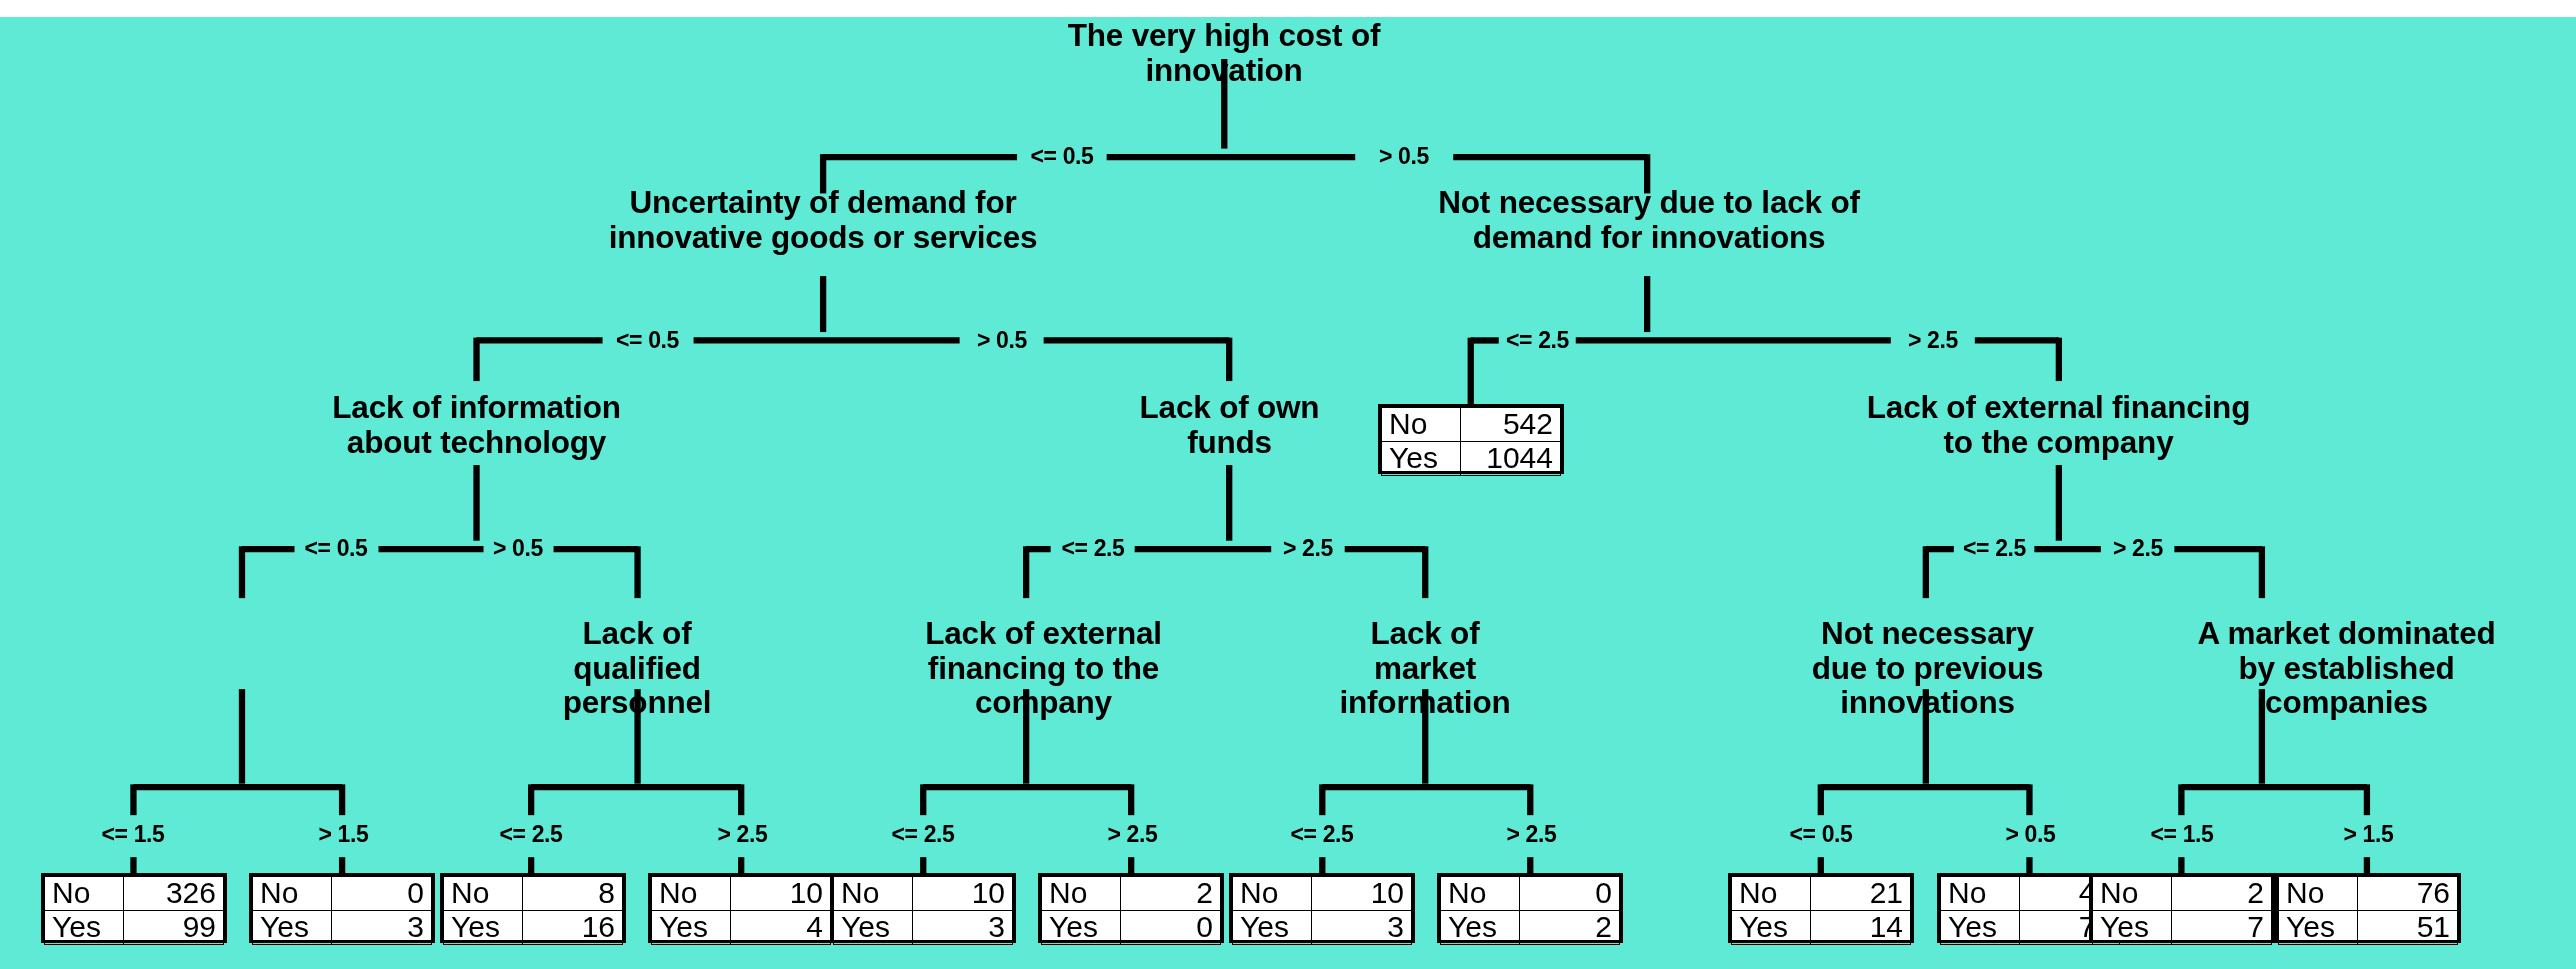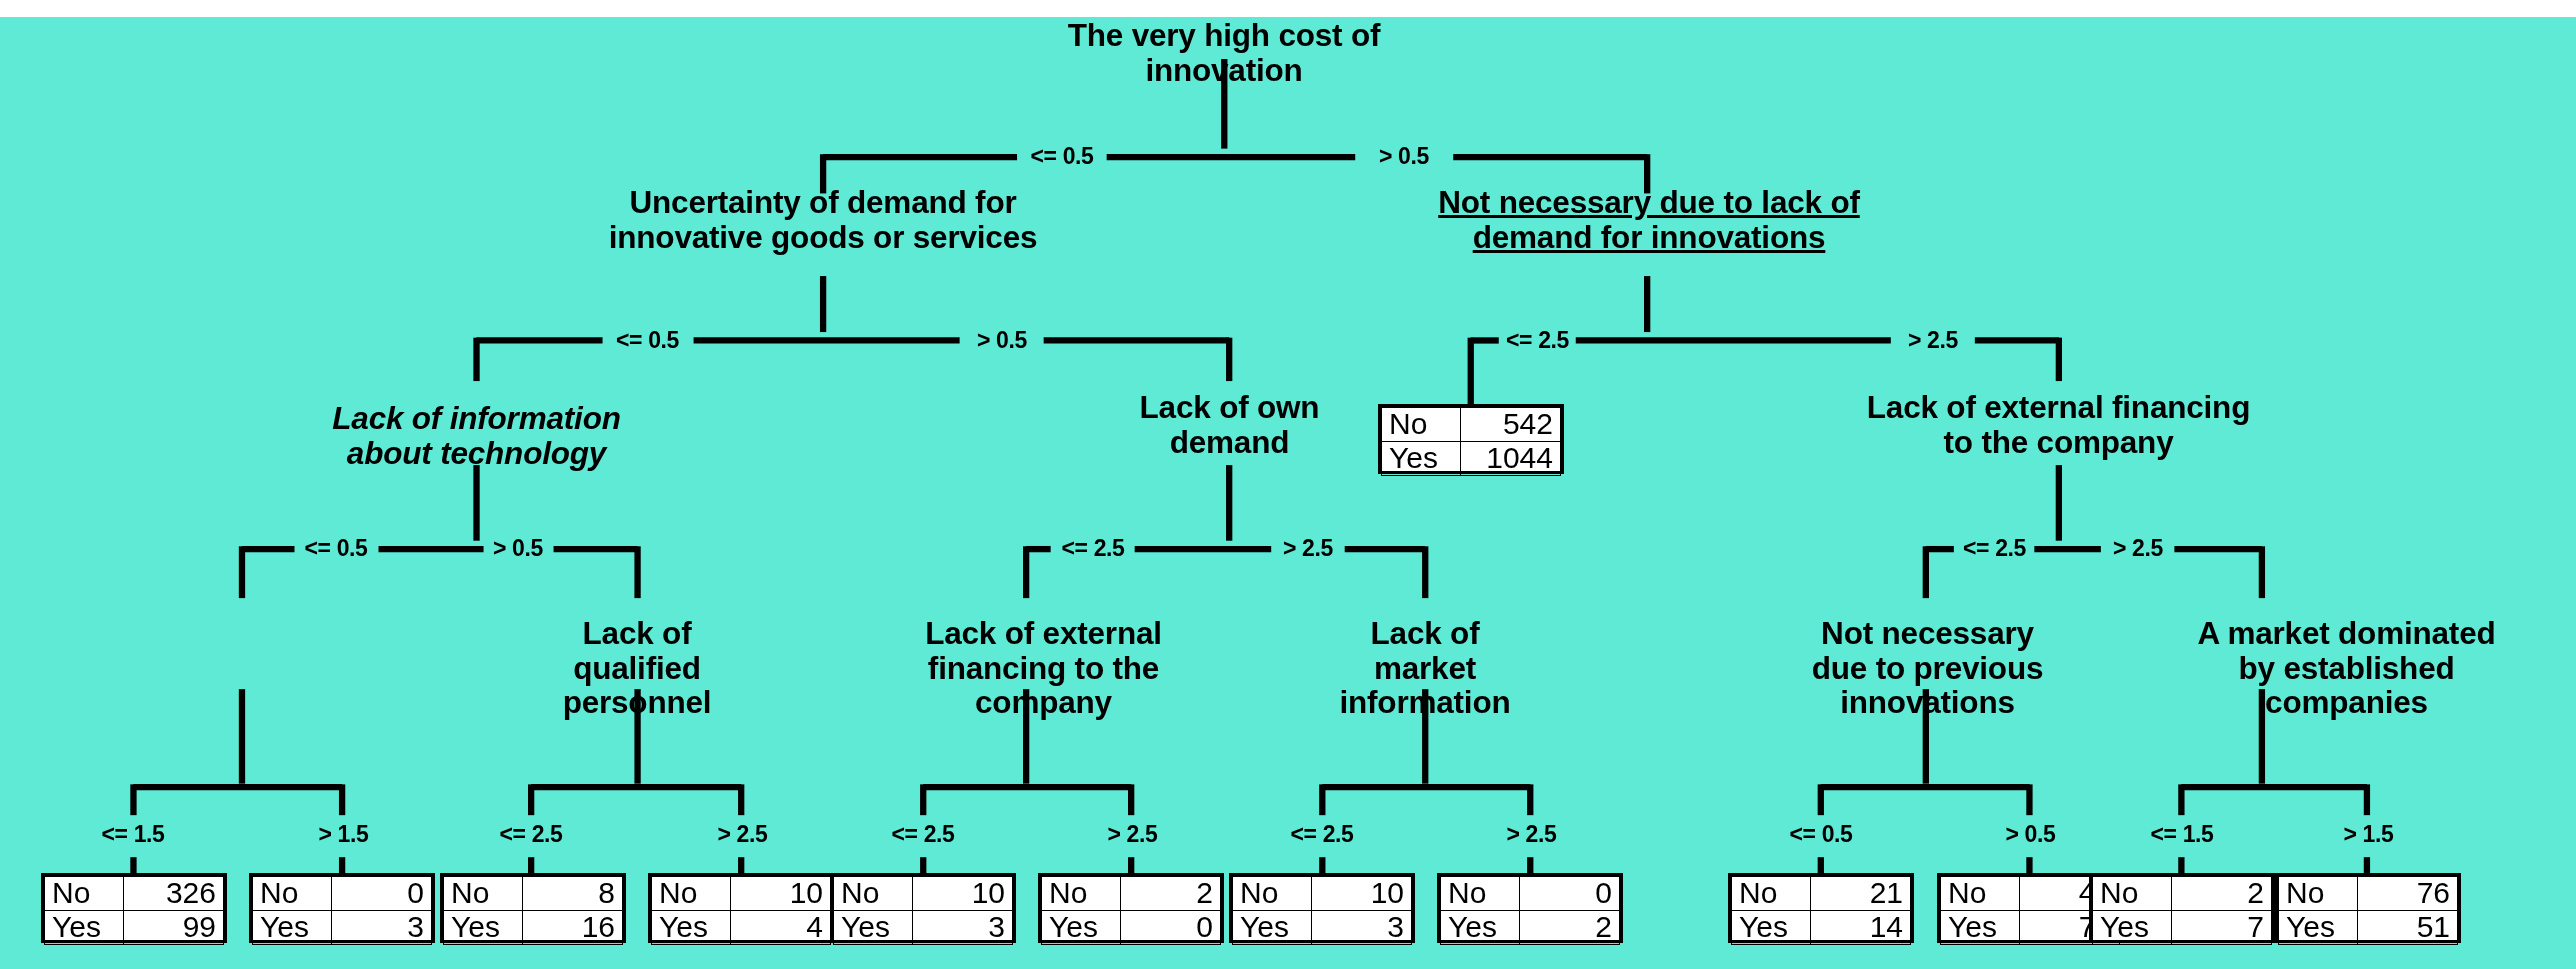--- a/index.html
+++ b/index.html
@@ -181,28 +181,28 @@
       <line x1="3380" y1="1200" x2="3380" y2="1225"></line>
     </g>
   </svg>
 
   <div class="node node-root" style="left:979px; top:1.4px; width:490px;">The very high cost of
 innovation</div>
 
   <div class="node node-l2" style="left:543px; top:168px; width:560px;">Uncertainty of demand for
 innovative goods or services</div>
 
-  <div class="node node-l2" style="left:1369px; top:168px; width:560px;text-decoration:underline;">Not necessary due to lack of
+  <div class="node node-l2" style="left:1369px; top:168px; width:560px;">Not necessary due to lack of
 demand for innovations</div>
 
-  <div class="node node-l3" style="left:249px; top:384px; width:455px;font-style:italic;">Lack of information
+  <div class="node node-l3" style="left:249px; top:373px; width:455px;">Lack of information
 about technology</div>
 
   <div class="node node-l3" style="left:1044px; top:373px; width:371px;">Lack of own
-demand</div>
+funds</div>
 
   <div class="node node-l3" style="left:1789px; top:373px; width:539px;">Lack of external financing
 to the company</div>
 
 
   <div class="node node-l4" style="left:483px; top:599px; width:308px;">Lack of
 qualified
 personnel</div>
 
   <div class="node node-l4" style="left:872px; top:599px; width:343px;">Lack of external

